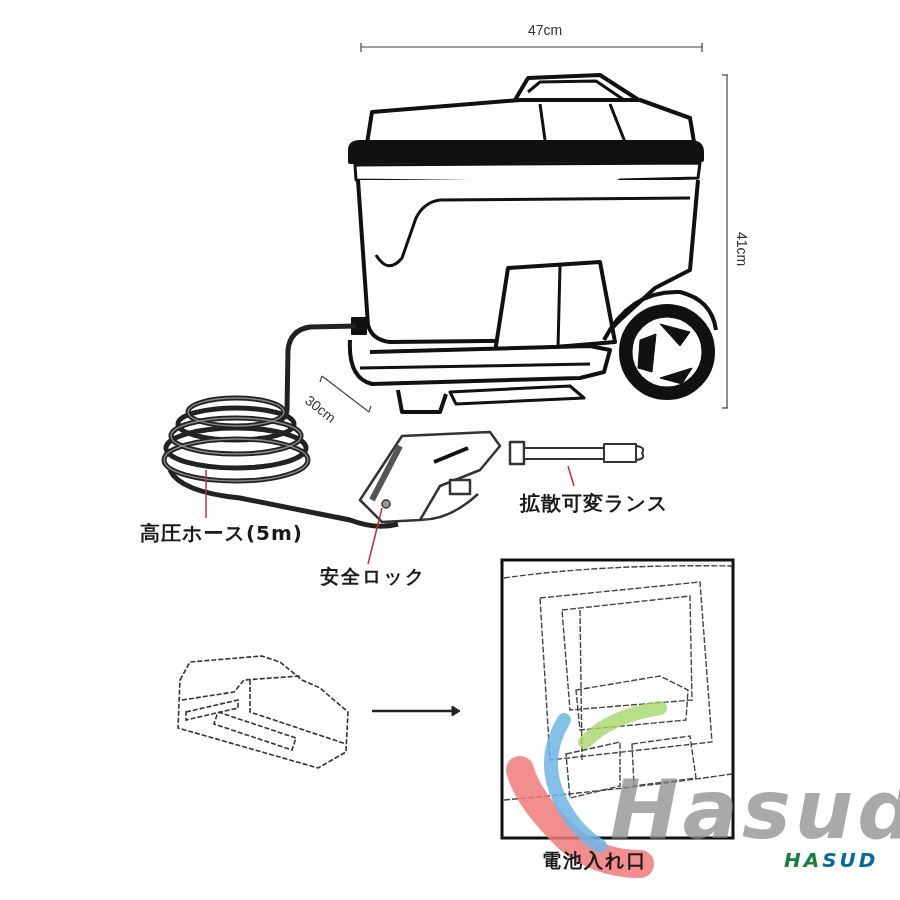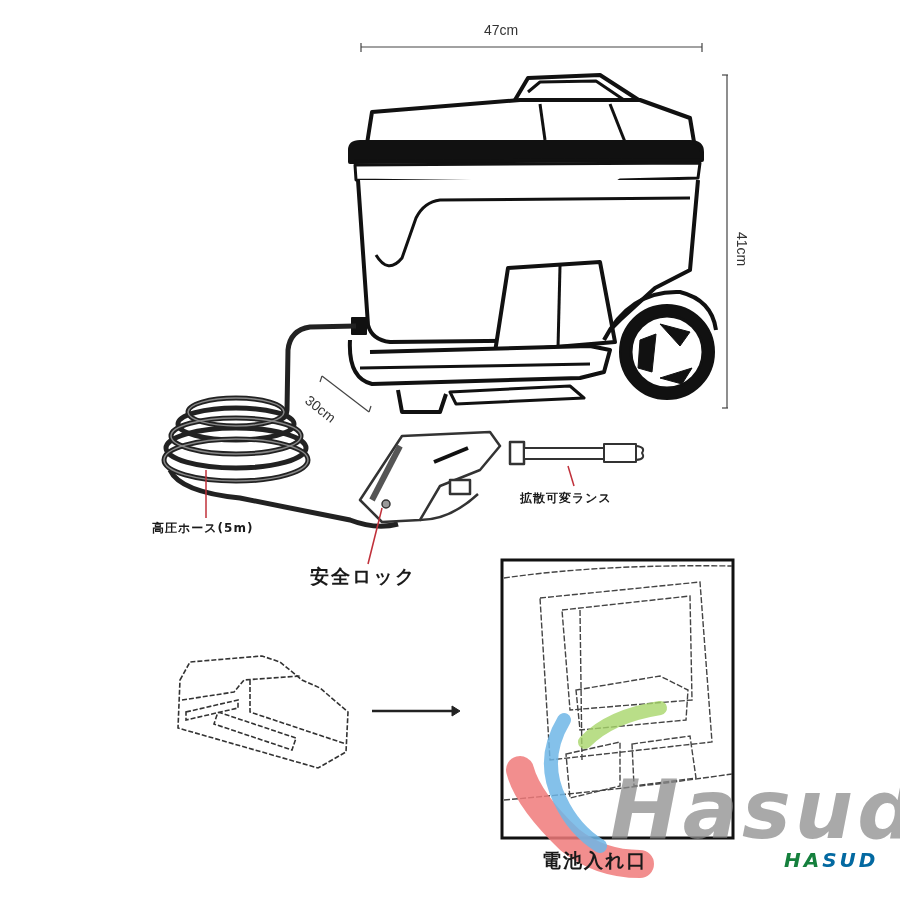--- a/index.html
+++ b/index.html
@@ -1,21 +1,21 @@
 <!DOCTYPE html>
 <html><head>
 <meta charset="utf-8">
 <style>
   html, body { margin: 0; padding: 0; background: #ffffff; }
   body { width: 900px; height: 900px; position: relative; overflow: hidden;
          font-family: "DejaVu Sans", "Liberation Sans", sans-serif; color: #222; }
   svg { position: absolute; left: 0; top: 0; }
   .lbl { position: absolute; white-space: nowrap; color: #1a1a1a; }
   .dim { font-size: 14px; color: #333; font-family: "Liberation Sans", sans-serif; }
-  .part { font-size: 12px; font-weight: bold; letter-spacing: 1px; }
+  .part { font-size: 20px; font-weight: bold; letter-spacing: 1px; }
   .part-lg { font-size: 19px; font-weight: bold; letter-spacing: 2px; }
   .logo-big { font-family: "DejaVu Sans", sans-serif; font-weight: bold; font-style: italic;
               font-size: 82px; color: rgba(140,140,140,0.75); letter-spacing: 4px; }
   .logo-small { font-family: "DejaVu Sans", sans-serif; font-weight: bold; font-style: italic;
                 font-size: 20px; letter-spacing: 3px; }
 </style>
 </head>
 <body>
 
 <svg width="900" height="900" viewBox="0 0 900 900">
@@ -138,25 +138,25 @@
     </g>
   </g>
 
   <g fill="none" stroke-linecap="round">
     <path d="M520 770 Q528 800 570 840 Q600 864 640 864" stroke="#f07a7a" stroke-width="28" opacity="0.85"></path>
     <path d="M564 720 Q540 760 560 800 Q574 830 600 846" stroke="#6fb6e6" stroke-width="14" opacity="0.85"></path>
     <path d="M585 742 Q610 716 660 708" stroke="#a8d66a" stroke-width="14" opacity="0.8"></path>
   </g>
 </svg>
 
-<div class="lbl dim" style="left:484px; top:22px;">47cm</div>
+<div class="lbl dim" style="left:528px; top:22px;">47cm</div>
 <div class="lbl dim" style="left:718px; top:232px; transform: rotate(90deg); transform-origin: left top; left:750px;">41cm</div>
 <div class="lbl dim" style="left:312px; top:392px; transform: rotate(38deg); transform-origin: left top;">30cm</div>
 
-<div class="lbl part" style="left:152px; top:520px;">高圧ホース(5m)</div>
+<div class="lbl part" style="left:140px; top:520px;">高圧ホース(5m)</div>
 <div class="lbl part" style="left:520px; top:490px;">拡散可変ランス</div>
-<div class="lbl part-lg" style="left:310px; top:564px;">安全ロック</div>
+<div class="lbl part-lg" style="left:320px; top:564px;">安全ロック</div>
 <div class="lbl part-lg" style="left:542px; top:848px;">電池入れ口</div>
 
 <div class="lbl logo-big" style="left:610px; top:762px;">Hasud</div>
 <div class="lbl logo-small" style="left:784px; top:848px;">
   <span style="color:#15803d;">HA</span><span style="color:#0369a1;">SUD</span>
 </div>
 
 </body></html>

